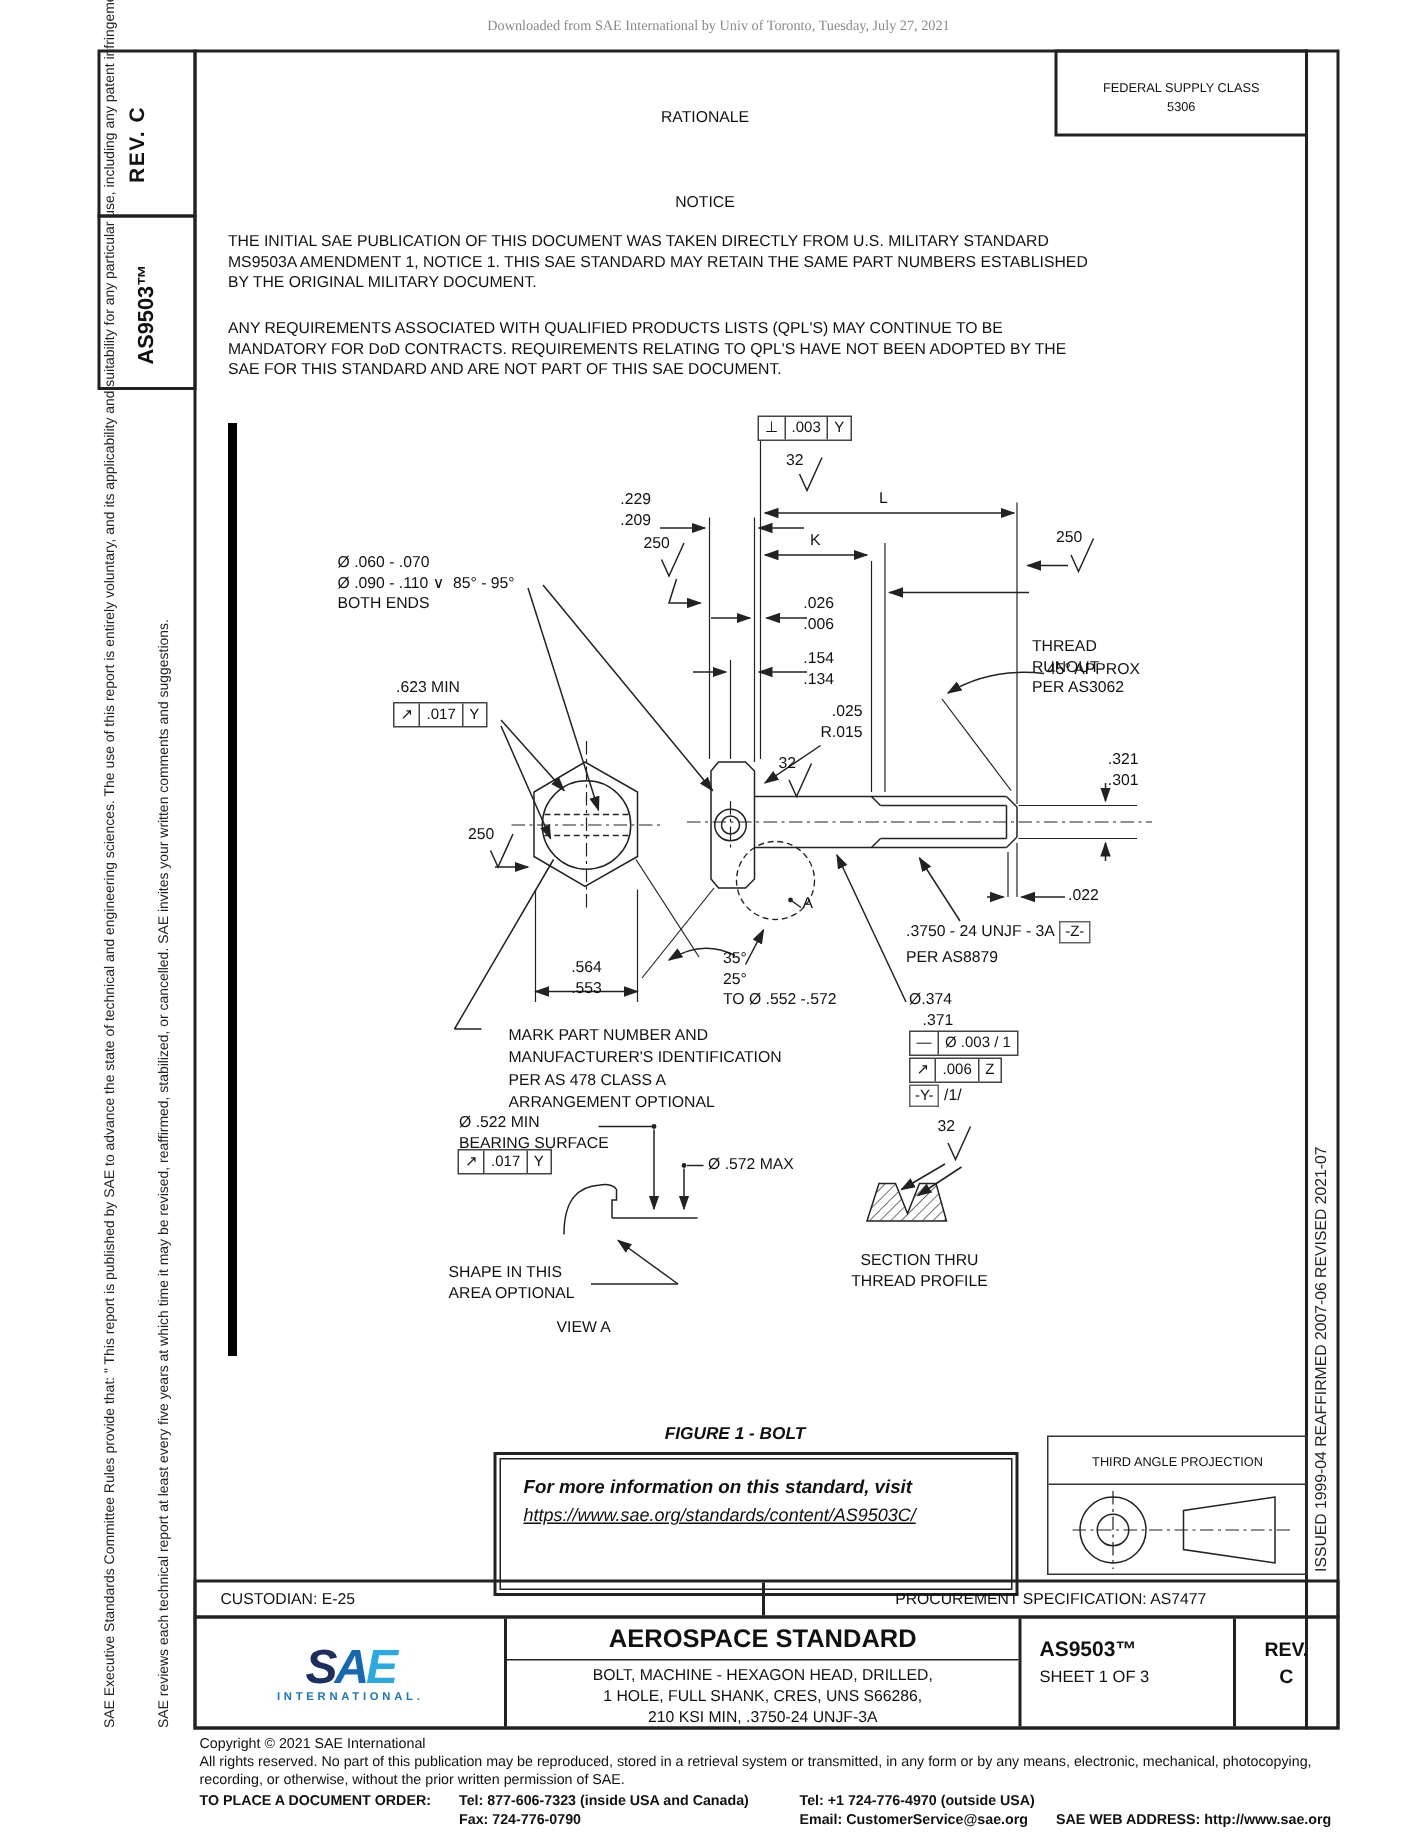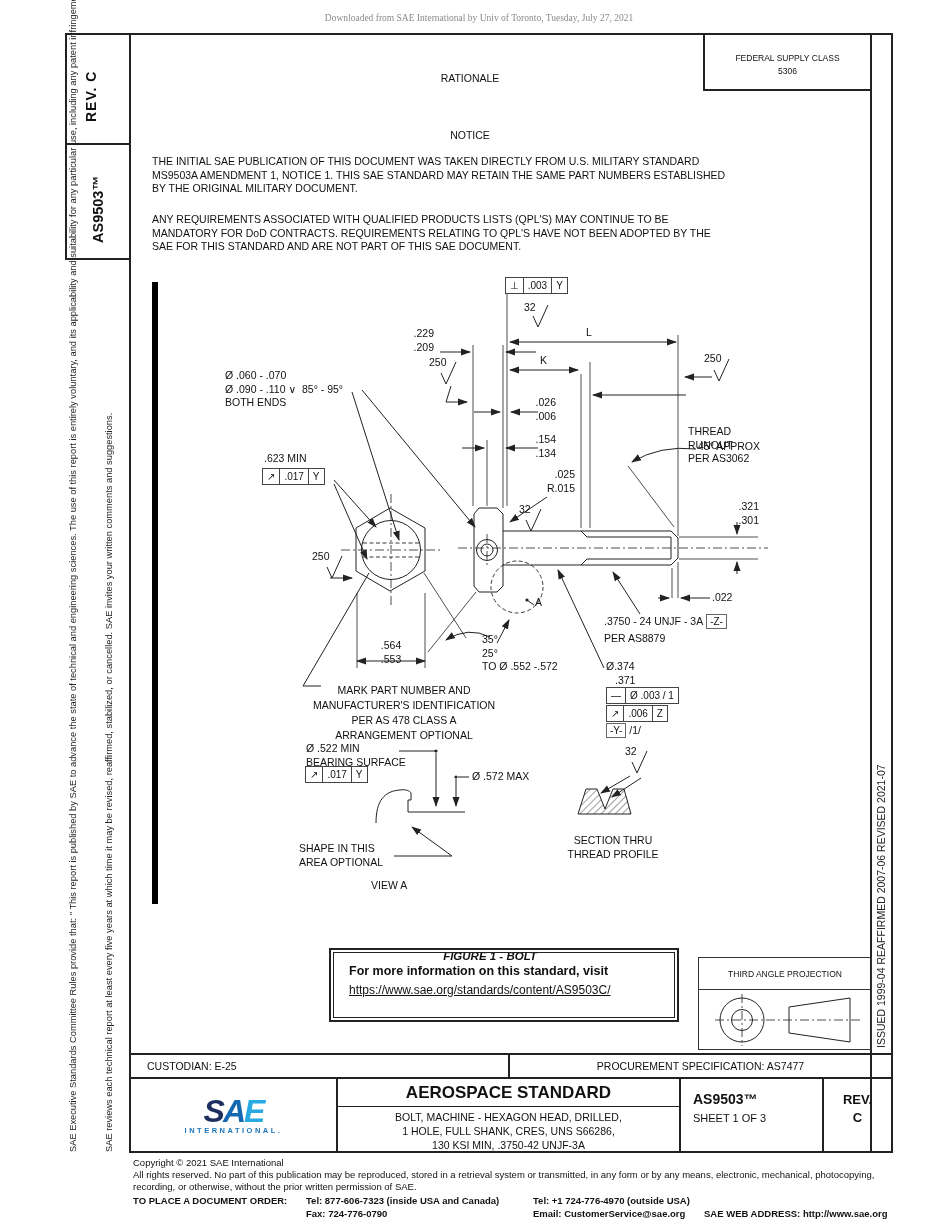--- a/index.html
+++ b/index.html
@@ -260,21 +260,21 @@
       <span class="c">Ø .003 / 1</span>
   </div>
   <div class="fcf" style="left:606px;top:705px;">
     <span class="c">↗</span>
       <span class="c">.006</span>
       <span class="c">Z</span>
   </div>
   <div class="lbl" style="left:606px;top:723px;">
     <span class="datumbox">-Y-</span>&nbsp;<span>/1/</span>
   </div>
-  <div class="lbl" style="left:313px;top:683px;line-height:15px;text-align:center;">
+  <div class="lbl" style="left:339px;top:683px;line-height:15px;">
     <span class="ln">MARK PART NUMBER AND</span>
     <span class="ln">MANUFACTURER'S IDENTIFICATION</span>
     <span class="ln">PER AS 478 CLASS A</span>
     <span class="ln">ARRANGEMENT OPTIONAL</span>
   </div>
   <div class="lbl" style="left:306px;top:742px;">
     <span class="ln">Ø .522 MIN</span>
     <span class="ln">BEARING SURFACE</span>
   </div>
   <div class="fcf" style="left:305px;top:766px;">
@@ -288,21 +288,21 @@
     <span class="ln">SHAPE IN THIS</span>
     <span class="ln">AREA OPTIONAL</span>
   </div>
   <div class="lbl ctr" style="left:558px;top:834px;width:110px;">
     <span class="ln">SECTION THRU</span>
     <span class="ln">THREAD PROFILE</span>
   </div>
   <div class="lbl" style="left:371px;top:879px;">VIEW A</div>
   <div class="lbl ctr b" style="left:330px;top:949px;width:320px;font-style:italic;font-size:11.5px;">FIGURE 1 - BOLT</div>
 
-  <div class="abs" style="left:329px;top:948px;width:350px;height:74px;border:2.5px solid #222;box-sizing:border-box;">
+  <div class="abs" style="left:329px;top:968px;width:350px;height:96px;border:2.5px solid #222;box-sizing:border-box;font-style:italic;">
     <div class="abs" style="left:2px;top:2px;right:2px;bottom:2px;border:1px solid #222;"></div>
     <div class="lbl b" style="left:18px;top:13px;font-size:12.5px;">For more information on this standard, visit</div>
     <a class="lbl" style="left:18px;top:33px;font-size:12px;" href="#" title="https://www.sae.org/standards/content/AS9503C/">https://www.sae.org/standards/content/AS9503C/</a>
   </div>
 
   <div class="thinbox" style="left:698px;top:957px;width:174px;height:93px;border-width:1.5px;">
     <div style="border-bottom:1.5px solid #333;height:31px;display:flex;align-items:center;justify-content:center;">
       <span class="small">THIRD ANGLE PROJECTION</span>
     </div>
   </div>
@@ -321,21 +321,21 @@
       <div style="font-weight:800;font-style:italic;font-size:32px;line-height:30px;letter-spacing:-2px;">
         <span style="color:#1c2f5e;">S</span><span style="color:#1568b2;">A</span><span style="color:#2aaae2;">E</span>
       </div>
       <div style="font-size:7.5px;font-weight:bold;letter-spacing:2.5px;color:#1b75bb;">INTERNATIONAL.</div>
     </div>
     <div style="width:343px;border-right:2px solid #222;box-sizing:border-box;">
       <div class="ctr b" style="font-size:17px;padding-top:4px;padding-bottom:3px;border-bottom:1.5px solid #222;">AEROSPACE STANDARD</div>
       <div class="ctr" style="font-size:10.5px;line-height:14px;padding-top:3px;">
         <span class="ln" style="display:block;">BOLT, MACHINE - HEXAGON HEAD, DRILLED,</span>
         <span class="ln" style="display:block;">1 HOLE, FULL SHANK, CRES, UNS S66286,</span>
-        <span class="ln" style="display:block;">130 KSI MIN, .3750-42 UNJF-3A</span>
+        <span class="ln" style="display:block;">210 KSI MIN, .3750-24 UNJF-3A</span>
       </div>
     </div>
     <div style="width:143px;border-right:2px solid #222;box-sizing:border-box;padding:12px 0 0 12px;">
       <div class="b" style="font-size:14px;">AS9503™</div>
       <div style="font-size:11px;padding-top:5px;">SHEET 1 OF 3</div>
     </div>
     <div style="flex:1;text-align:center;padding-top:13px;">
       <div class="b" style="font-size:13px;">REV.</div>
       <div class="b" style="font-size:13px;padding-top:3px;">C</div>
     </div>

